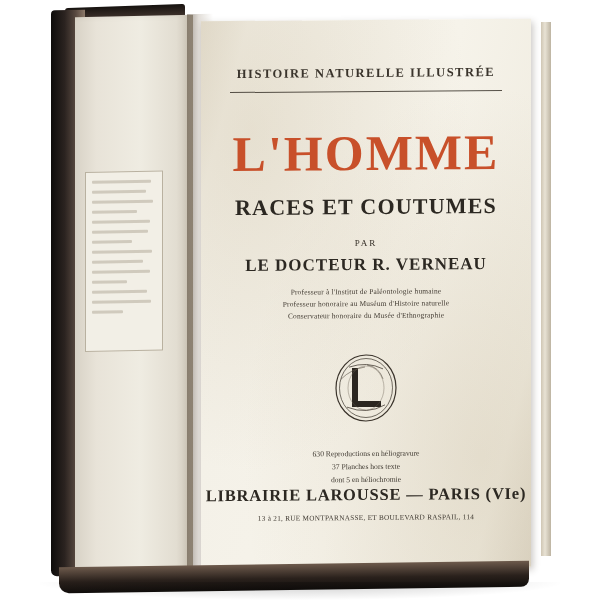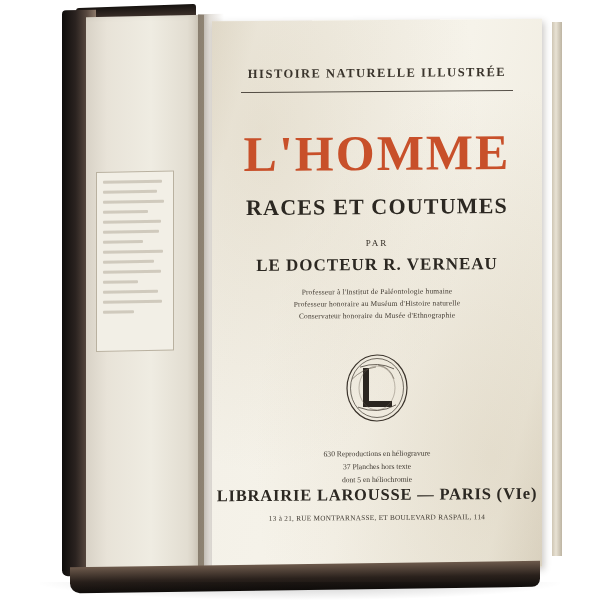--- a/index.html
+++ b/index.html
@@ -17,21 +17,21 @@
   #scene {
     position: relative;
     width: 600px;
     height: 600px;
     background: #ffffff;
   }
 
   
   .book {
     position: absolute;
-    left: 62px;
+    left: 51px;
     top: 6px;
     width: 492px;
     height: 582px;
   }
 
   
   .cover-left {
     position: absolute;
     left: 0px;
     top: 4px;

